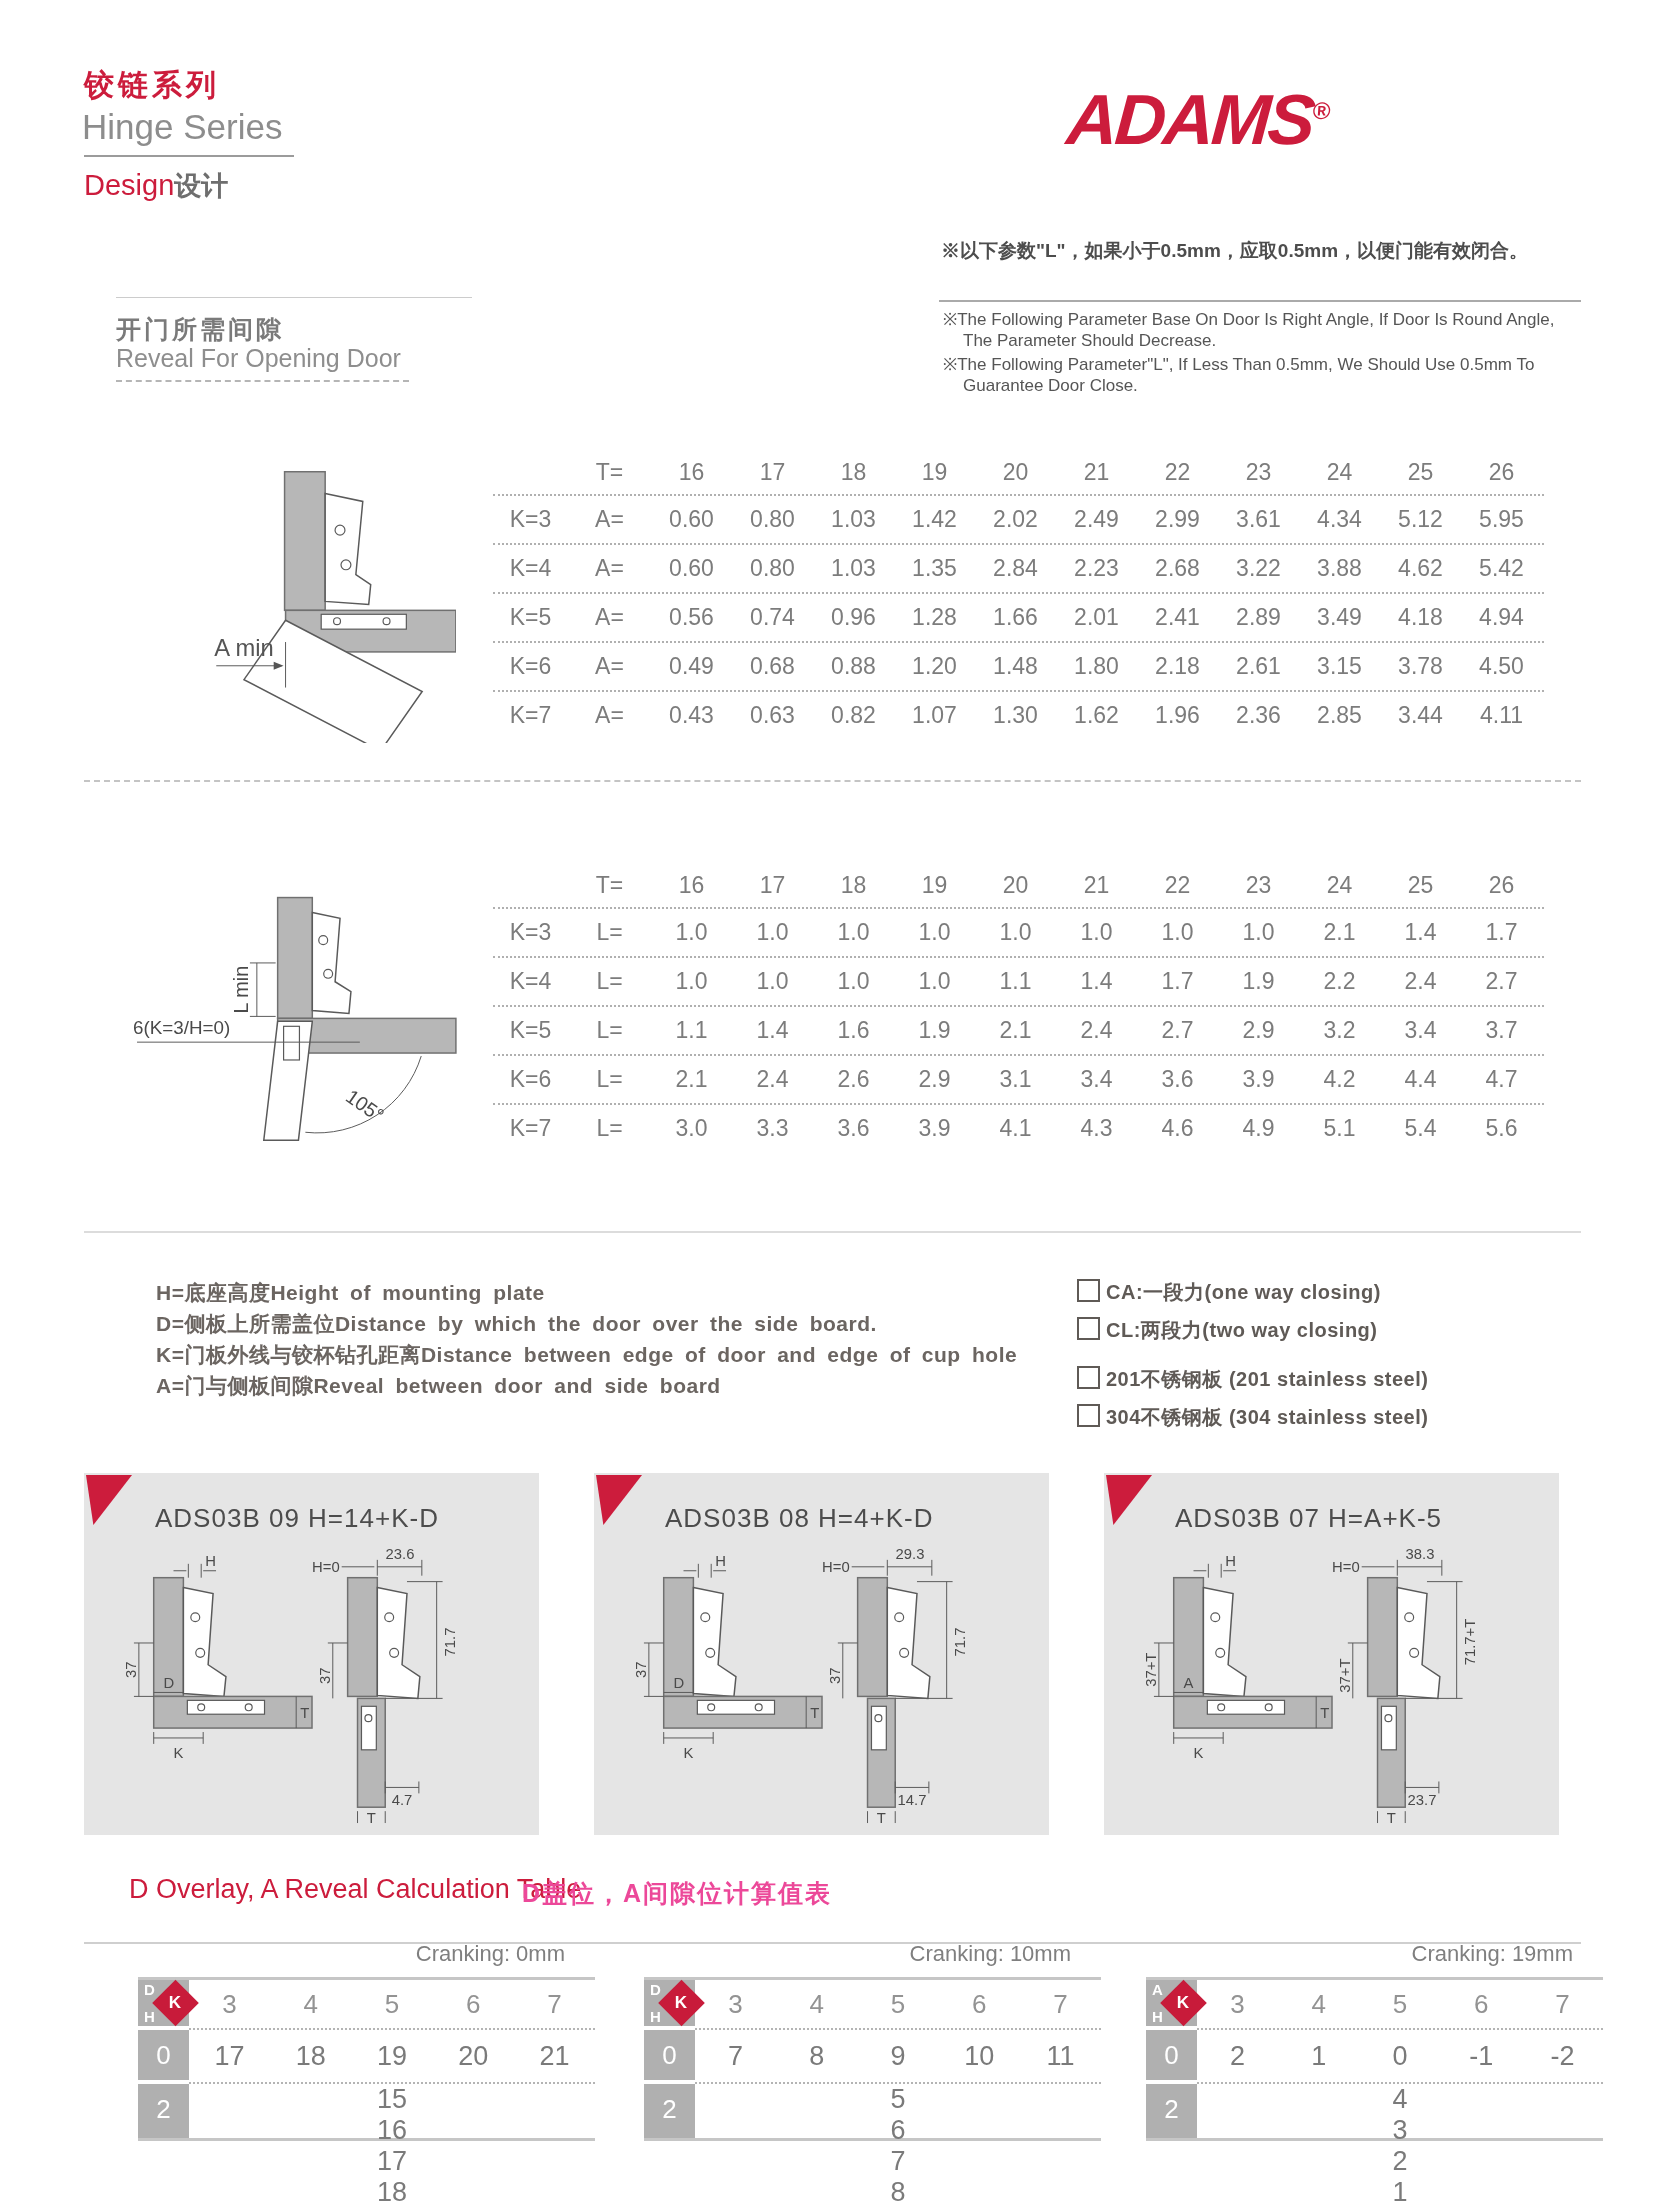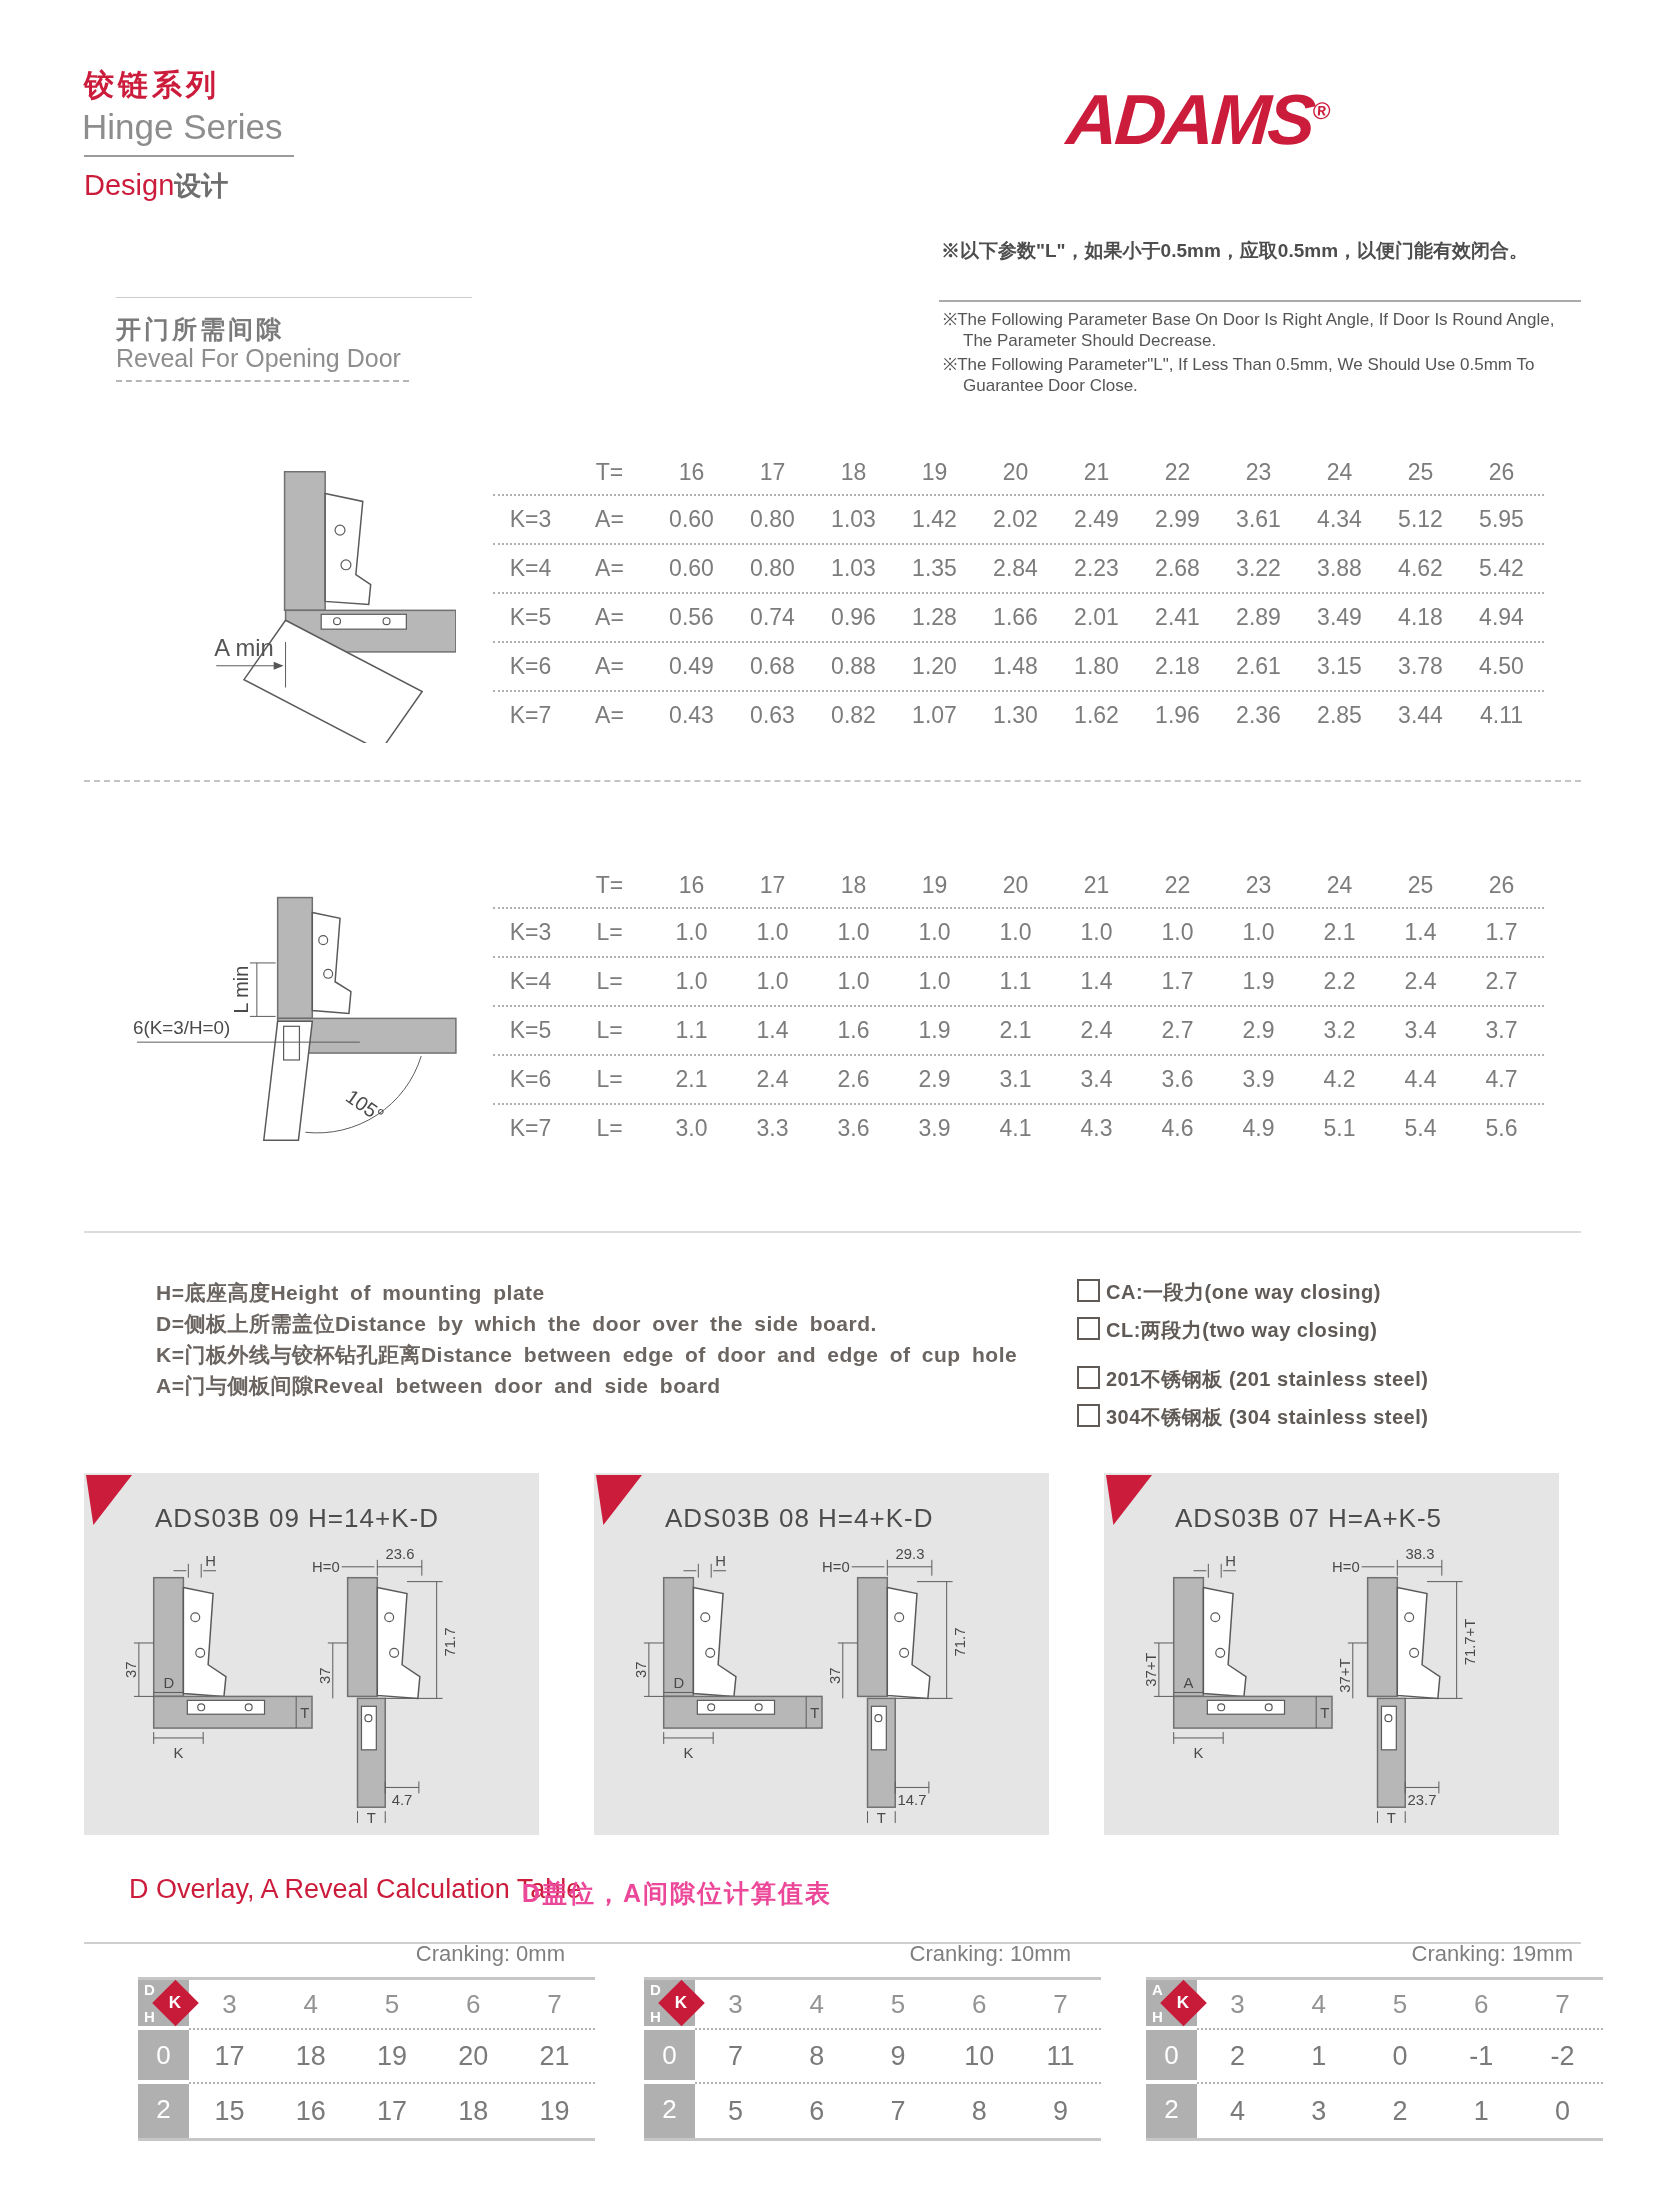--- a/index.html
+++ b/index.html
@@ -73,21 +73,21 @@
 
   
   .ctable{position:absolute;top:1977px;width:457px;margin-left:22px;}
   .ccap{position:absolute;top:-36px;right:30px;font-size:22px;color:#7f7f7f;}
   .ctbody{border-top:3px solid #c6c6c6;border-bottom:3px solid #c6c6c6;}
   .crow{display:flex;}
   .clab{width:51px;background:#b0b0b0;box-sizing:border-box;border-bottom:4px solid #fff;
         color:#ffffff;font-size:26px;text-align:center;position:relative;}
   .crow:last-child .clab{border-bottom:none;}
   .cvals{flex:1;display:flex;align-items:center;border-bottom:2px dotted #b4b4b4;}
-  .crow:last-child .cvals{border-bottom:none;}
+  .crow:last-child .cvals{border-bottom:none;flex-direction:column;}
   .cc{flex:1;text-align:center;}
   .crow.h{height:50px;}
   .crow.d{height:54px;}
   .crow.h .cc{font-size:26px;color:#939393;line-height:48px;}
   .crow.d .cc{font-size:27px;color:#7a7a7a;}
   .crow.d .clab{line-height:50px;}
   .c-top{position:absolute;left:6px;top:1px;font-size:15px;font-weight:bold;color:#fff;}
   .c-bot{position:absolute;left:6px;bottom:1px;font-size:15px;font-weight:bold;color:#fff;}
   .c-diamond{position:absolute;left:21px;top:50%;width:33px;height:33px;background:#c81b3a;
              transform:translateY(-50%) rotate(45deg);}

